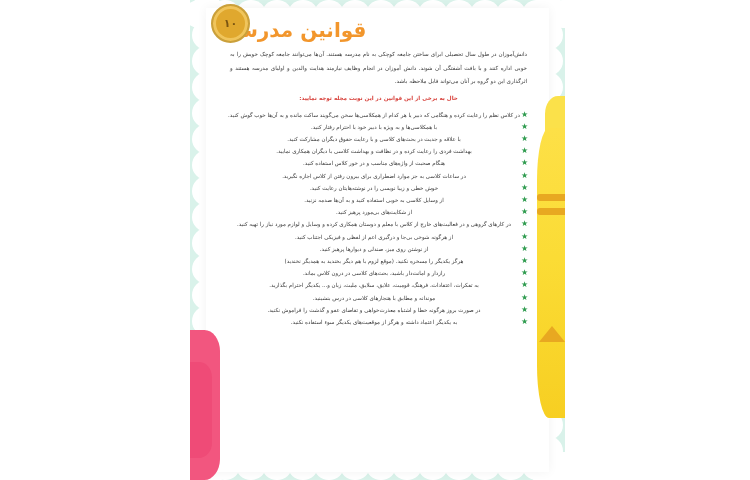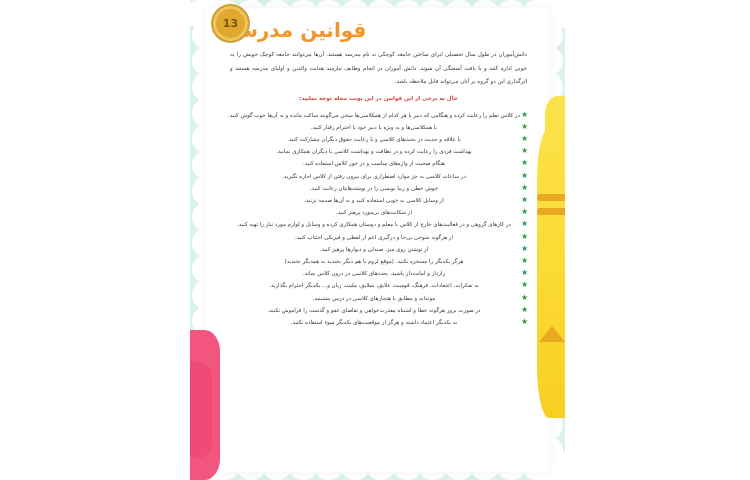--- a/index.html
+++ b/index.html
@@ -273,21 +273,21 @@
   <div class="deco pencil">
     <div class="pencil-band" style="top:66px;"></div>
     <div class="pencil-band" style="top:80px;"></div>
     <div class="pencil-tip" style="top:198px;border-bottom:16px solid #e8a821;"></div>
   </div>
 
   <div class="deco pink-blob"></div>
   <div class="deco pink-blob2"></div>
 
   <div class="page-badge">
-    <span>13</span>
+    <span>۱۰</span>
   </div>
 
   <div class="content">
 
     <div class="title">قوانین مدرسه</div>
 
     <p class="intro">دانش‌آموزان در طول سال تحصیلی ابرای ساختن جامعه کوچکی به نام مدرسه هستند. آن‌ها می‌توانند جامعه کوچک خویش را به خوبی اداره کنند و با بافت آشفتگی آن شوند. دانش آموزان در انجام وظایف نیازمند هدایت والدین و اولیای مدرسه هستند و اثرگذاری این دو گروه بر آنان می‌تواند قابل ملاحظه باشد.</p>
 
     <p class="intro-call">حال به برخی از این قوانین در این نوبت مجله توجه نمایید:</p>
 

